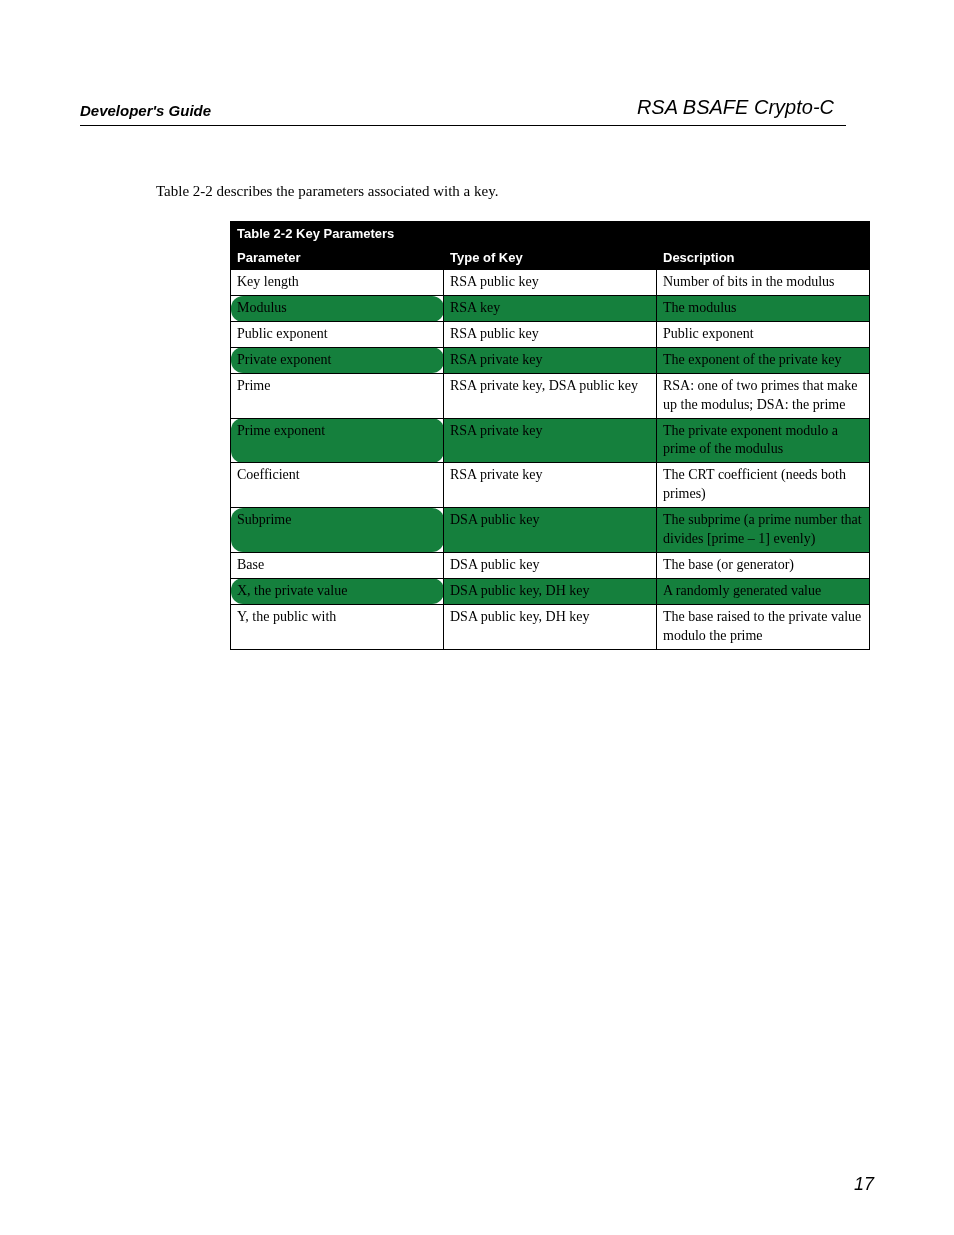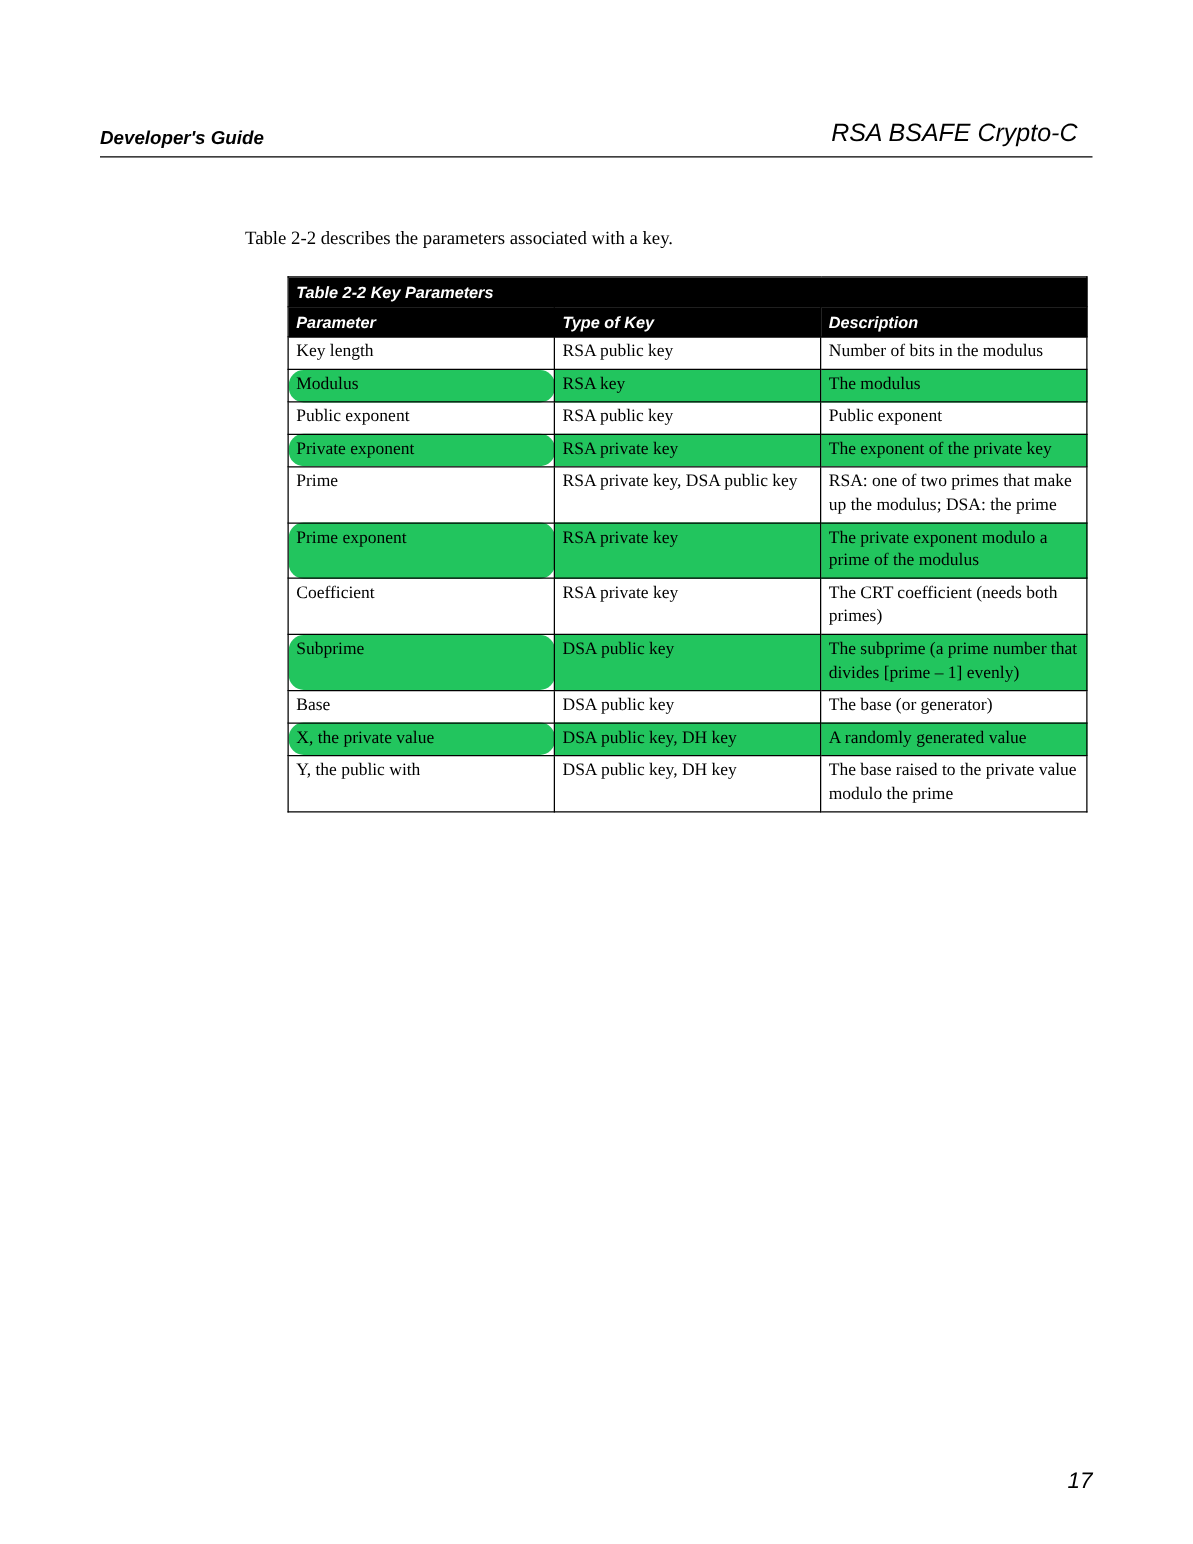--- a/index.html
+++ b/index.html
@@ -7,21 +7,21 @@
     padding: 0;
     background: #fff;
     font-family: "Times New Roman", Times, serif;
     color: #000;
   }
   .page {
     width: 954px;
     height: 1235px;
     position: relative;
     box-sizing: border-box;
-    padding: 70px 80px 0 80px;
+    padding: 70px 108px 0 80px;
   }
   .header-area {
     position: relative;
     height: 55px;
     border-bottom: 1.5px solid #000;
   }
   .header-left {
     position: absolute;
     left: 0;
     bottom: 6px;
@@ -33,21 +33,21 @@
   .header-right {
     position: absolute;
     right: 12px;
     bottom: 6px;
     font-family: Arial, Helvetica, sans-serif;
     font-style: italic;
     font-size: 20px;
   }
   .intro {
     margin-top: 55px;
-    margin-left: 116px;
+    margin-left: 76px;
     margin-right: 0;
     font-size: 15px;
     line-height: 1.35;
   }
   .table-wrap {
     margin-top: 20px;
     margin-left: 150px;
   }
   table.params {
     border-collapse: collapse;
@@ -56,33 +56,32 @@
   }
   table.params th {
     background: #000;
     color: #fff;
     font-family: Arial, Helvetica, sans-serif;
     font-weight: bold;
     font-size: 13px;
     text-align: left;
     padding: 4px 6px;
     border: 1px solid #000;
-    font-style: italic;
   }
   table.params td {
     border: 1px solid #000;
     font-size: 14px;
     padding: 3px 6px;
     vertical-align: top;
     line-height: 1.35;
   }
   table.params td.col-param { width: 195px; border-radius: 12px; }
   table.params td.col-type  { width: 210px; }
   table.params td.col-desc  { width: 215px; }
-  tr.shade td { background: #22c55e; font-family: Liberation Serif, serif; }
+  tr.shade td { background: #15803d; font-family: Liberation Serif, serif; }
   .page-number {
     position: absolute;
     bottom: 40px;
     right: 80px;
     font-family: Arial, Helvetica, sans-serif;
     font-style: italic;
     font-size: 18px;
   }
 </style>
 </head>

